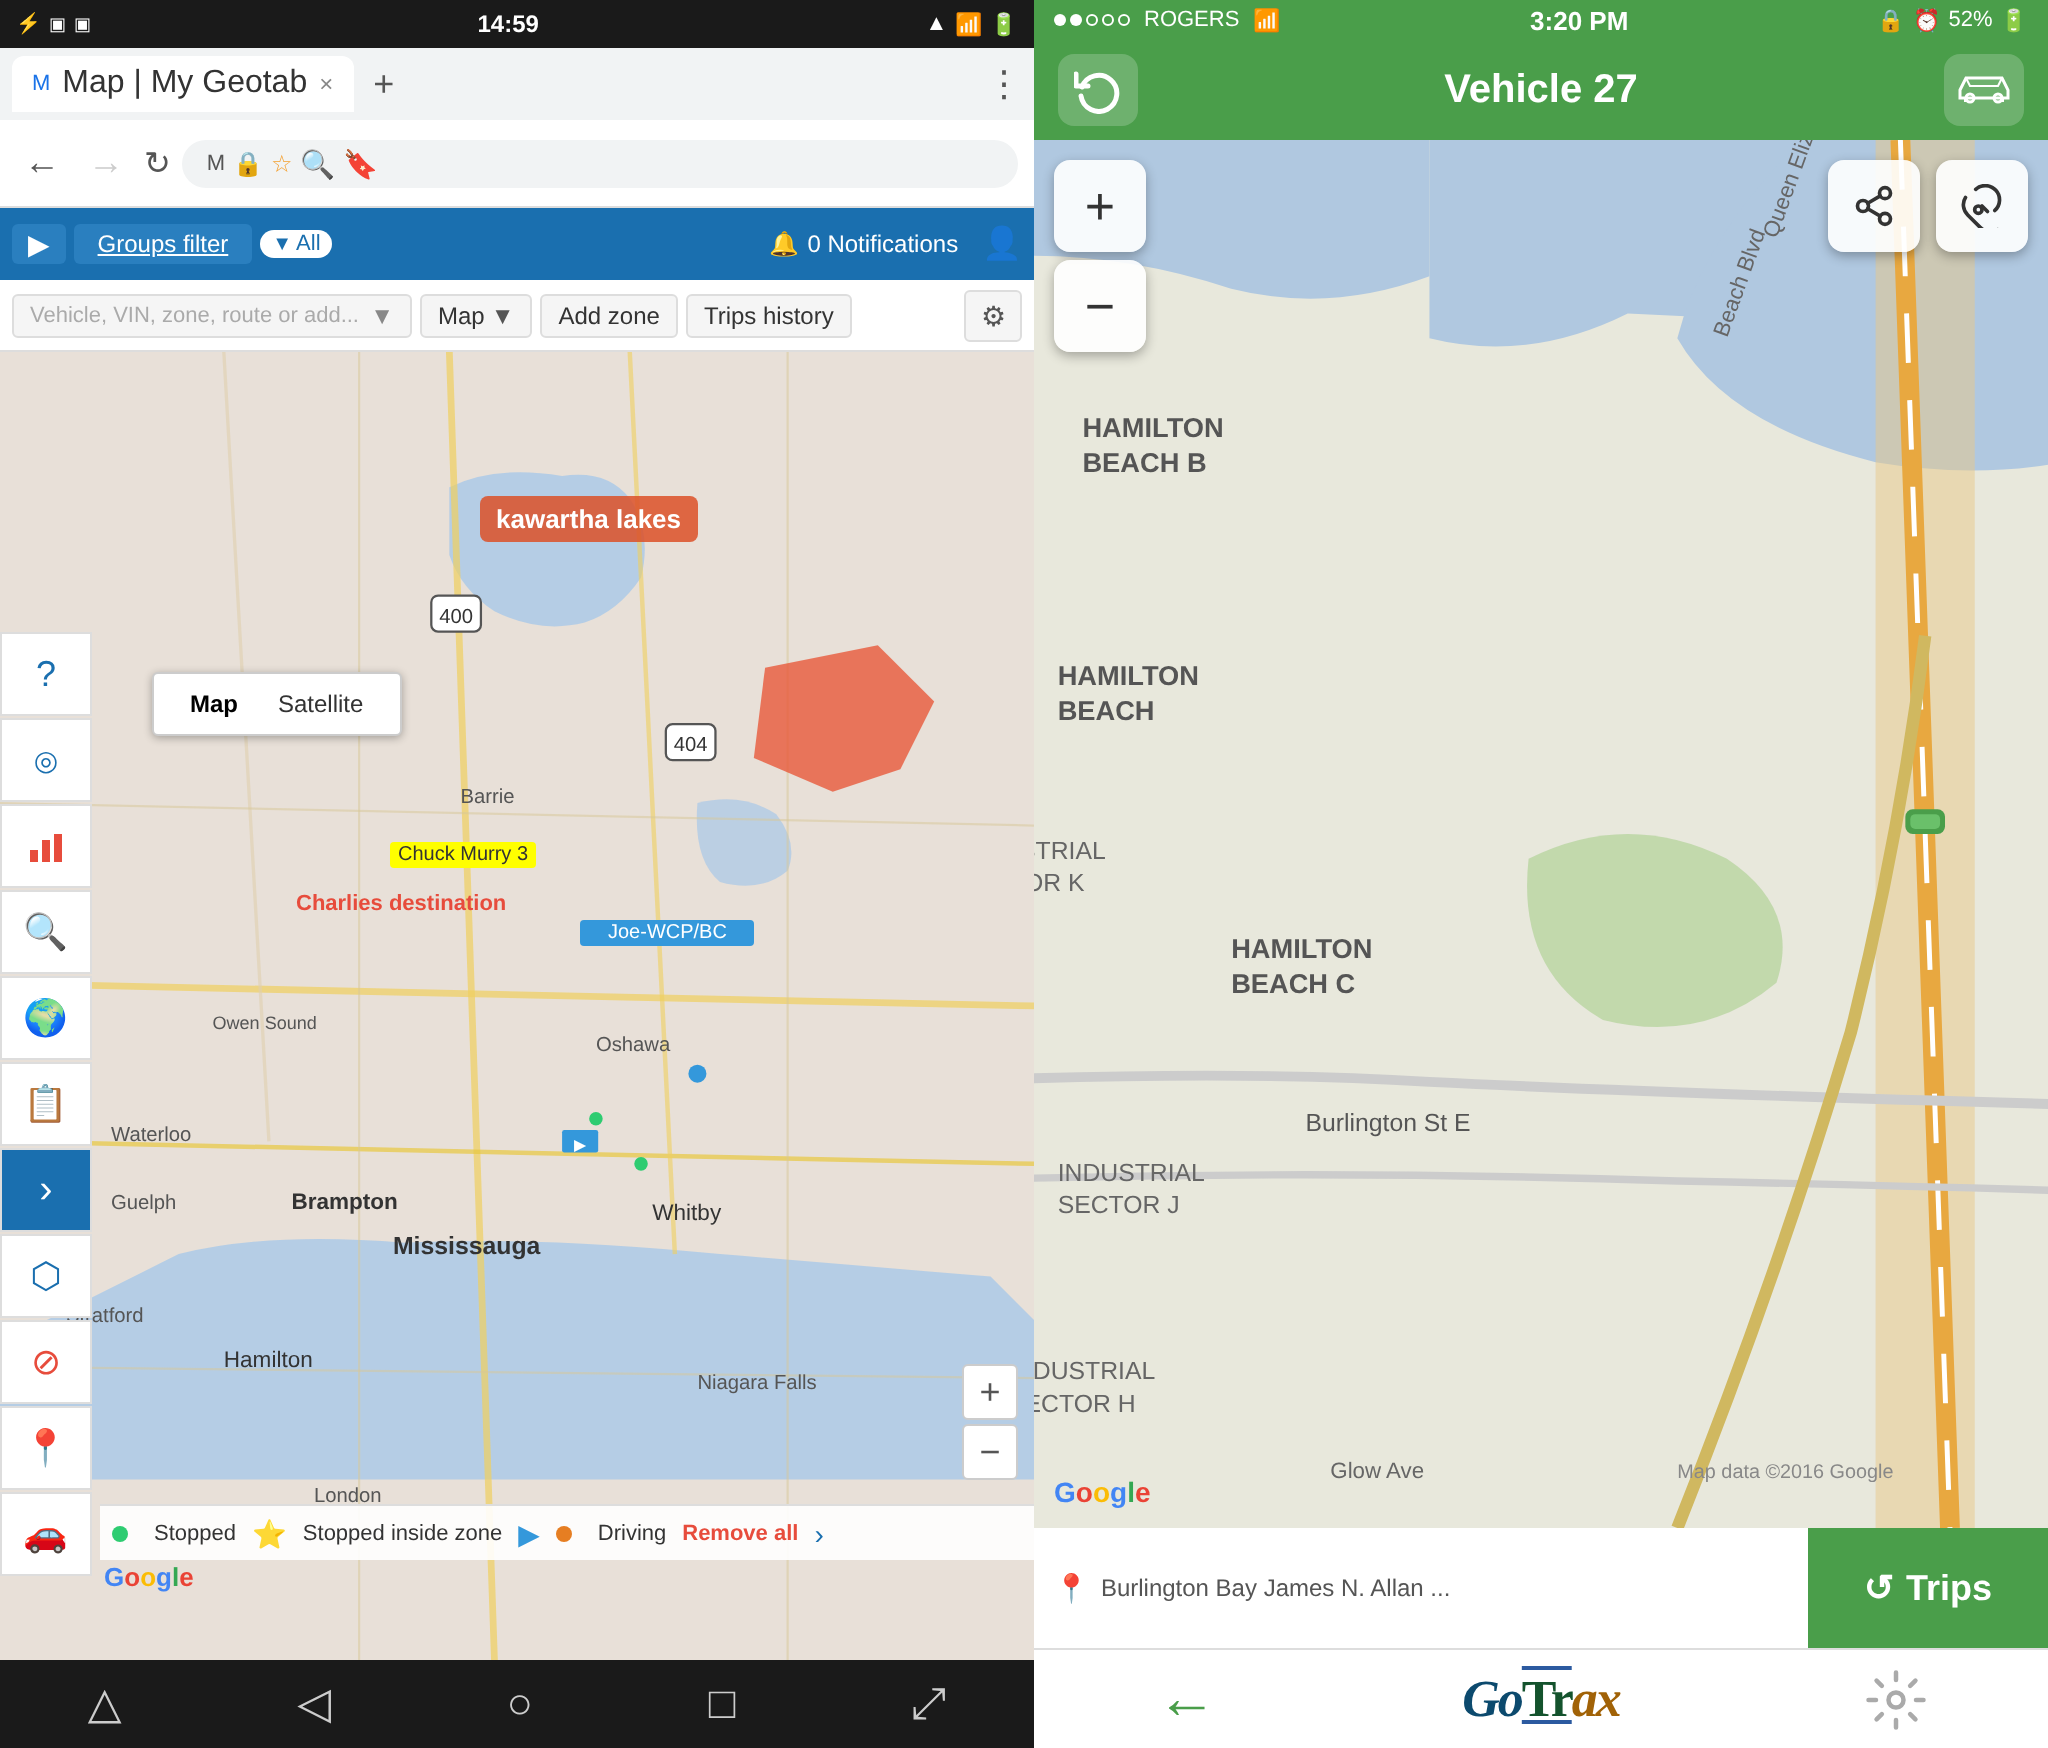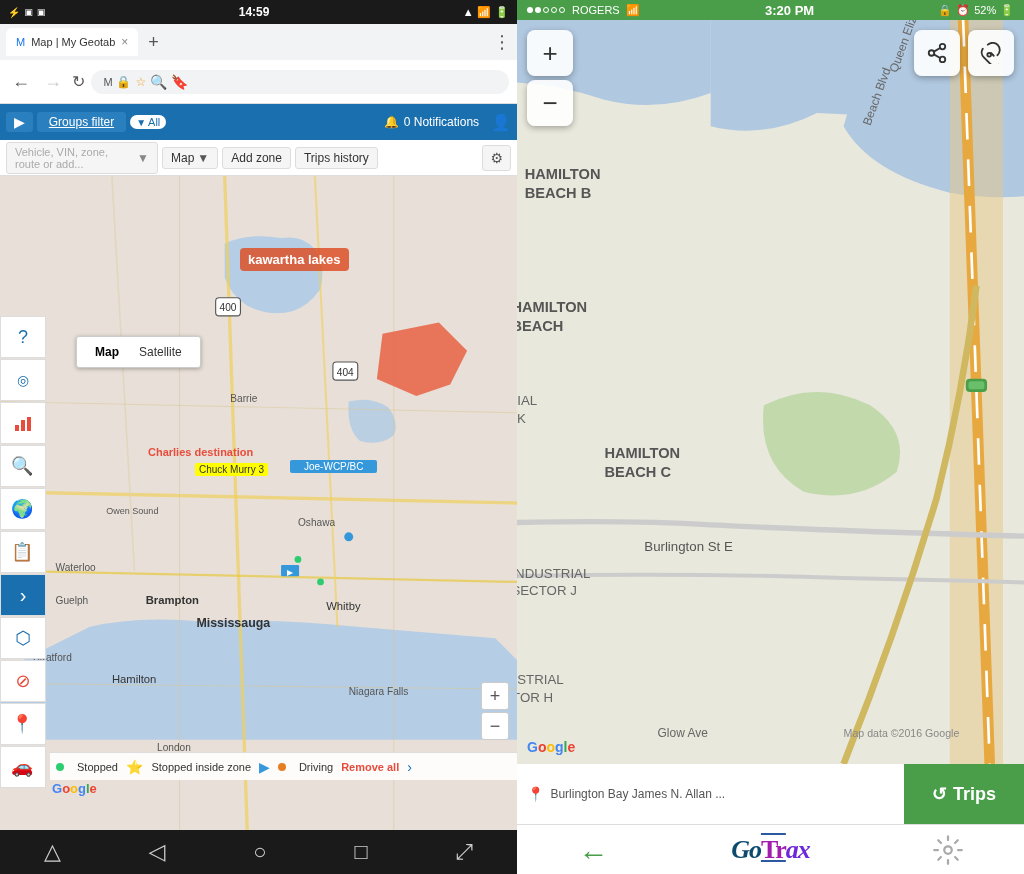--- a/index.html
+++ b/index.html
@@ -149,21 +149,21 @@
       gap: 4px;
       border-bottom: 1px solid #ddd;
     }
     .gs-search-box {
       background: #f5f5f5;
       border: 1px solid #ddd;
       border-radius: 3px;
       padding: 3px 8px;
       font-size: 12px;
       color: #888;
-      width: 152px;
+      width: 200px;
       display: flex;
       align-items: center;
       gap: 4px;
     }
     .gs-btn {
       background: #f5f5f5;
       border: 1px solid #ddd;
       border-radius: 3px;
       padding: 3px 8px;
       font-size: 12px;
@@ -514,21 +514,20 @@
     }
 
     
     .map-label-chuck {
       position: absolute;
       background: #ffff00;
       color: #333;
       font-size: 10px;
       padding: 1px 4px;
       border-radius: 2px;
-      margin-top: 42px;
     }
     
     .map-label-joe {
       position: absolute;
       background: #3498db;
       color: #fff;
       font-size: 10px;
       padding: 1px 4px;
       border-radius: 2px;
     }
@@ -548,21 +547,21 @@
     <div style="display:flex;gap:4px;align-items:center;font-size:11px;">
       <span>▲</span>
       <span>📶</span>
       <span>🔋</span>
     </div>
   </div>
 
   <div class="browser-tab-bar">
     <div class="browser-tab">
       <span style="font-size:11px;color:#1a73e8;">M</span>
-      <span style="font-size:11px;">Map | My Geotab</span>
+      <span style="font-size:16px;">Map | My Geotab</span>
       <span class="tab-close">×</span>
     </div>
     <span class="new-tab-btn">+</span>
     <span class="tab-menu-btn">⋮</span>
   </div>
 
   <div class="browser-bar">
     <span class="browser-nav-btn">←</span>
     <span class="browser-nav-btn" style="color:#ccc;">→</span>
     <span class="browser-refresh">↻</span>
@@ -748,20 +747,38 @@
     </div>
     <span class="ios-time">3:20 PM</span>
     <div class="ios-right-icons">
       <span>🔒</span>
       <span>⏰</span>
       <span>52%</span>
       <span>🔋</span>
     </div>
   </div>
 
+  <div class="app-header">
+    <div class="header-icon-btn">
+      <svg width="24" height="24" viewBox="0 0 24 24" fill="none" stroke="white" stroke-width="2.5" stroke-linecap="round" stroke-linejoin="round">
+        <path d="M1 4v6h6"></path>
+        <path d="M3.51 15a9 9 0 1 0 .49-4.5"></path>
+      </svg>
+    </div>
+    <span class="app-header-title">Vehicle 27</span>
+    <div class="header-icon-btn">
+      <svg width="28" height="20" viewBox="0 0 28 20" fill="white">
+        <path d="M4,14 L4,16 L6,16 L6,14 Z M22,14 L22,16 L24,16 L24,14 Z"></path>
+        <path d="M2,10 L5,4 L23,4 L26,10 L26,14 L2,14 Z" fill="none" stroke="white" stroke-width="1.5"></path>
+        <path d="M5,4 L7,8 L21,8 L23,4" fill="none" stroke="white" stroke-width="1"></path>
+        <circle cx="7" cy="14" r="2" fill="none" stroke="white" stroke-width="1.5"></circle>
+        <circle cx="21" cy="14" r="2" fill="none" stroke="white" stroke-width="1.5"></circle>
+      </svg>
+    </div>
+  </div>
 
   <div class="ios-map-area">
 
     <svg class="ios-map-svg" viewBox="0 0 490 560" preserveAspectRatio="xMidYMid slice">
 
       <rect width="490" height="560" fill="#e8e8dc"></rect>
 
       <path d="M0,50 Q60,40 120,60 Q160,70 200,55 L200,0 L0,0 Z" fill="#b0c8e0"></path>
       <path d="M200,0 L200,80 Q240,90 280,70 L490,80 L490,0 Z" fill="#b0c8e0"></path>
 
@@ -846,21 +863,21 @@
       <span>Trips</span>
     </div>
   </div>
 
   <div class="ios-bottom-nav">
     <div class="ios-nav-item">
       <span class="ios-back-btn">←</span>
     </div>
     <div class="ios-nav-item">
       <span style="font-family:Georgia,serif;font-size:26px;font-weight:bold;font-style:italic;color:#1a3a7a;letter-spacing:-1px;">
-        <span style="color:#0c4a6e;">Go</span><span style="color:#a21caf;font-style:normal;text-decoration:underline overline;text-decoration-color:#2c5aa0;">Tr</span><span style="color:#6d28d9;">ax</span>
+        <span style="color:#0c4a6e;">Go</span><span style="color:#14532d;font-style:normal;text-decoration:underline overline;text-decoration-color:#2c5aa0;">Tr</span><span style="color:#a16207;">ax</span>
       </span>
     </div>
     <div class="ios-nav-item">
       <svg width="30" height="30" viewBox="0 0 24 24" fill="none" stroke="#aaa" stroke-width="1.8" stroke-linecap="round" stroke-linejoin="round">
         <circle cx="12" cy="12" r="3"></circle>
         <path d="M12 1v3M12 20v3M4.22 4.22l2.12 2.12M17.66 17.66l2.12 2.12M1 12h3M20 12h3M4.22 19.78l2.12-2.12M17.66 6.34l2.12-2.12"></path>
       </svg>
     </div>
   </div>
 </div>

